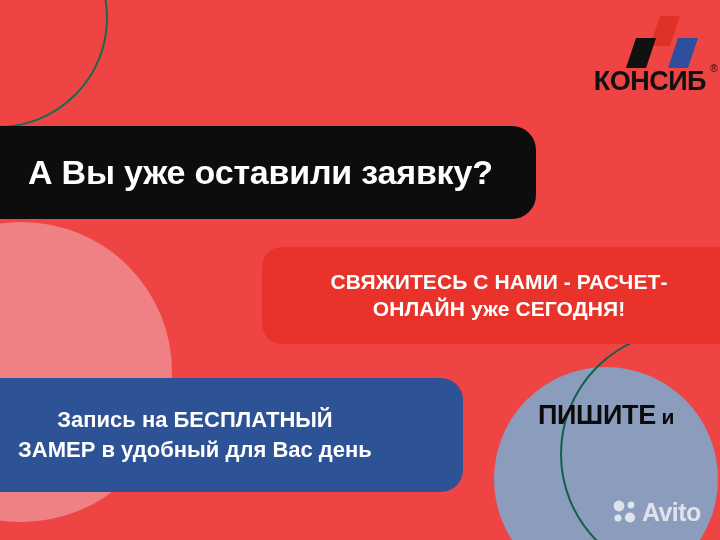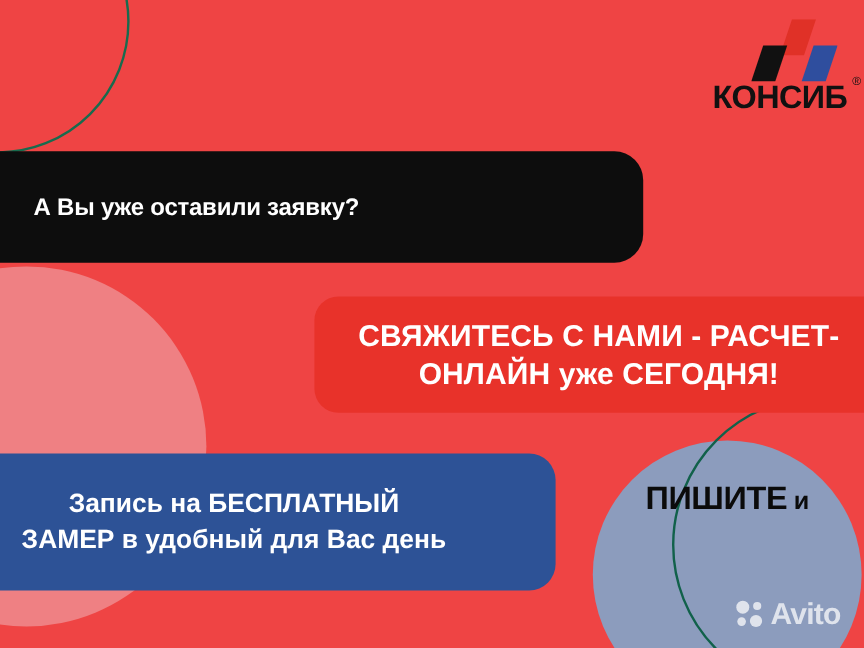--- a/index.html
+++ b/index.html
@@ -102,40 +102,40 @@
     top: 126px;
     width: 566px;
     height: 93px;
     background: #0d0d0d;
     border-radius: 0 24px 24px 0;
     padding-left: 58px;
     padding-right: 18px;
   }
   .banner-dark .banner-text {
     color: #ffffff;
-    font-size: 20px;
+    font-size: 34px;
     font-weight: bold;
     letter-spacing: -0.2px;
     line-height: 1.1;
     white-space: nowrap;
   }
 
   .banner-red {
     left: 262px;
     top: 247px;
     width: 478px;
     height: 97px;
     background: #e8322a;
     border-radius: 20px 0 0 20px;
     padding: 0 26px 0 22px;
     justify-content: center;
   }
   .banner-red .banner-text {
     color: #ffffff;
-    font-size: 25px;
+    font-size: 21px;
     font-weight: bold;
     line-height: 1.28;
     text-align: center;
     letter-spacing: 0.1px;
   }
   .banner-red .soft { font-weight: bold; }
 
   .banner-blue {
     left: -24px;
     top: 378px;

